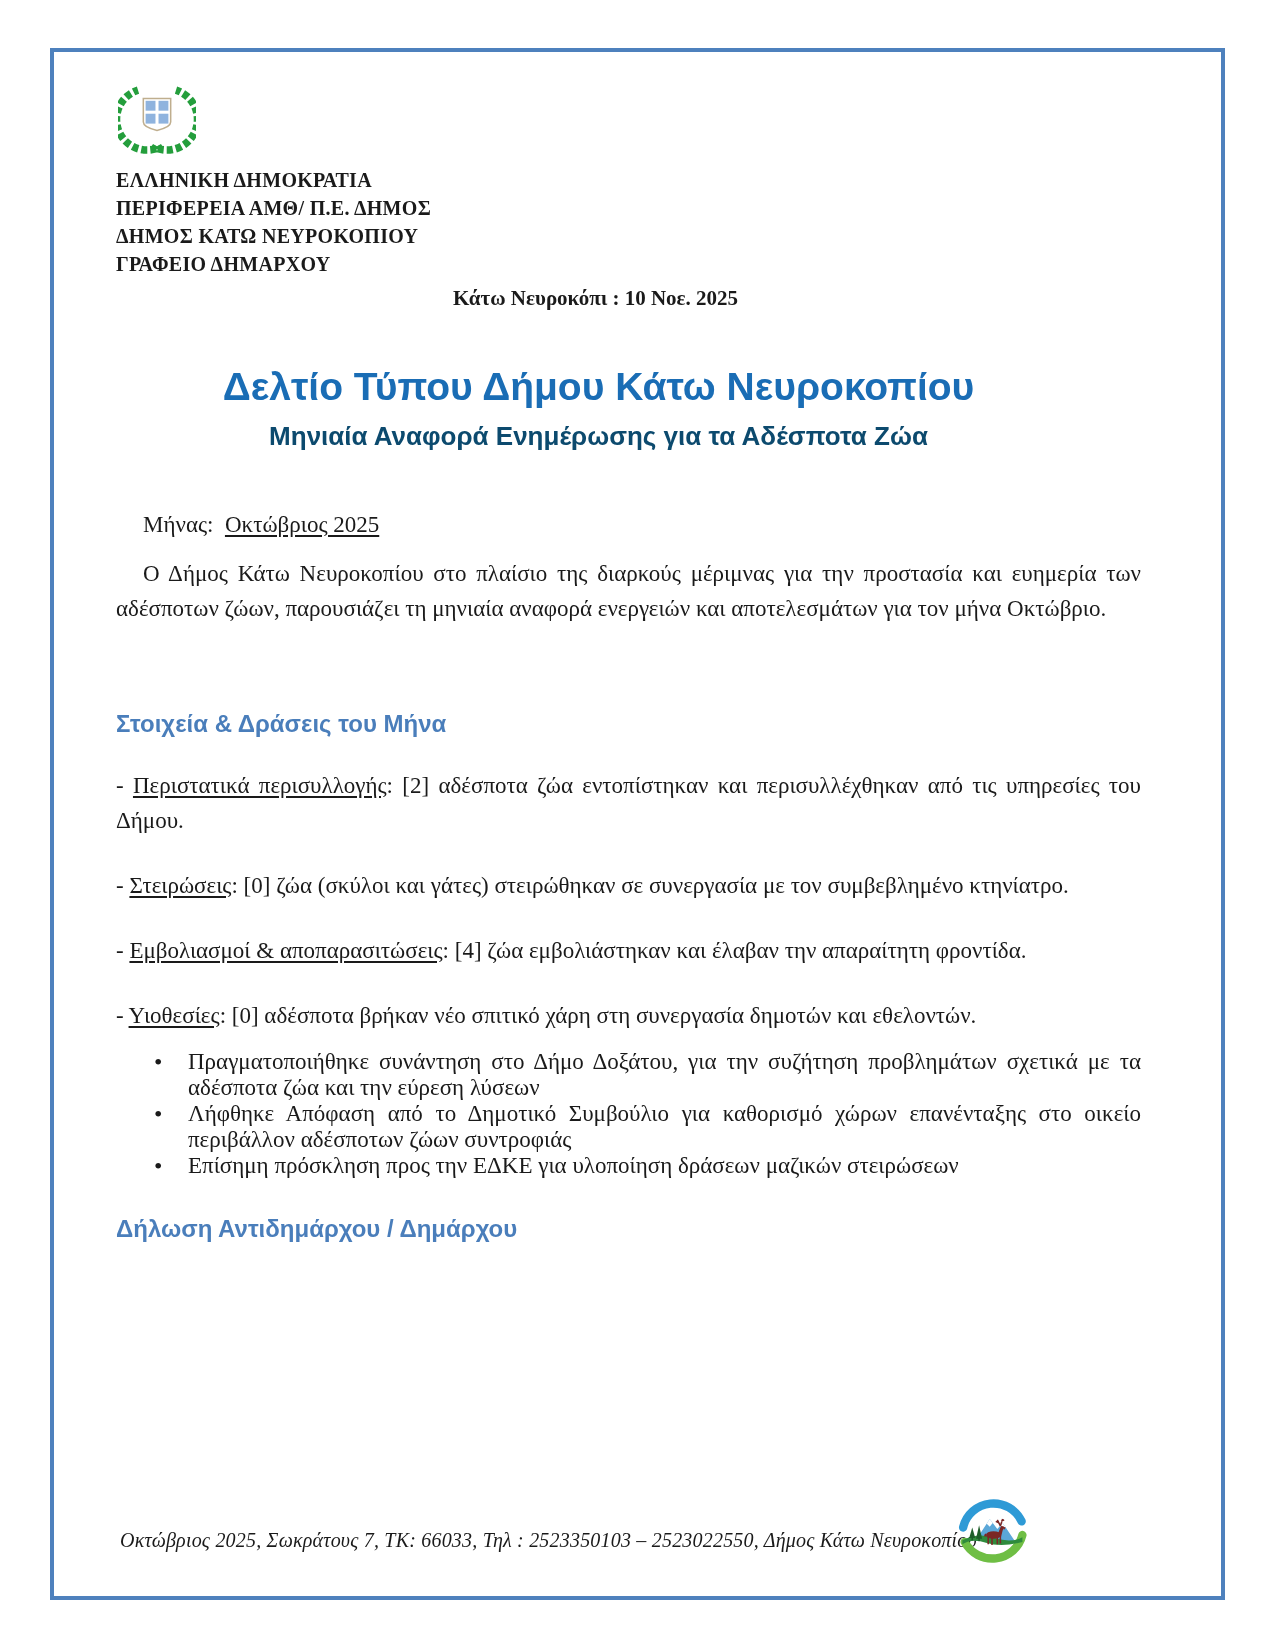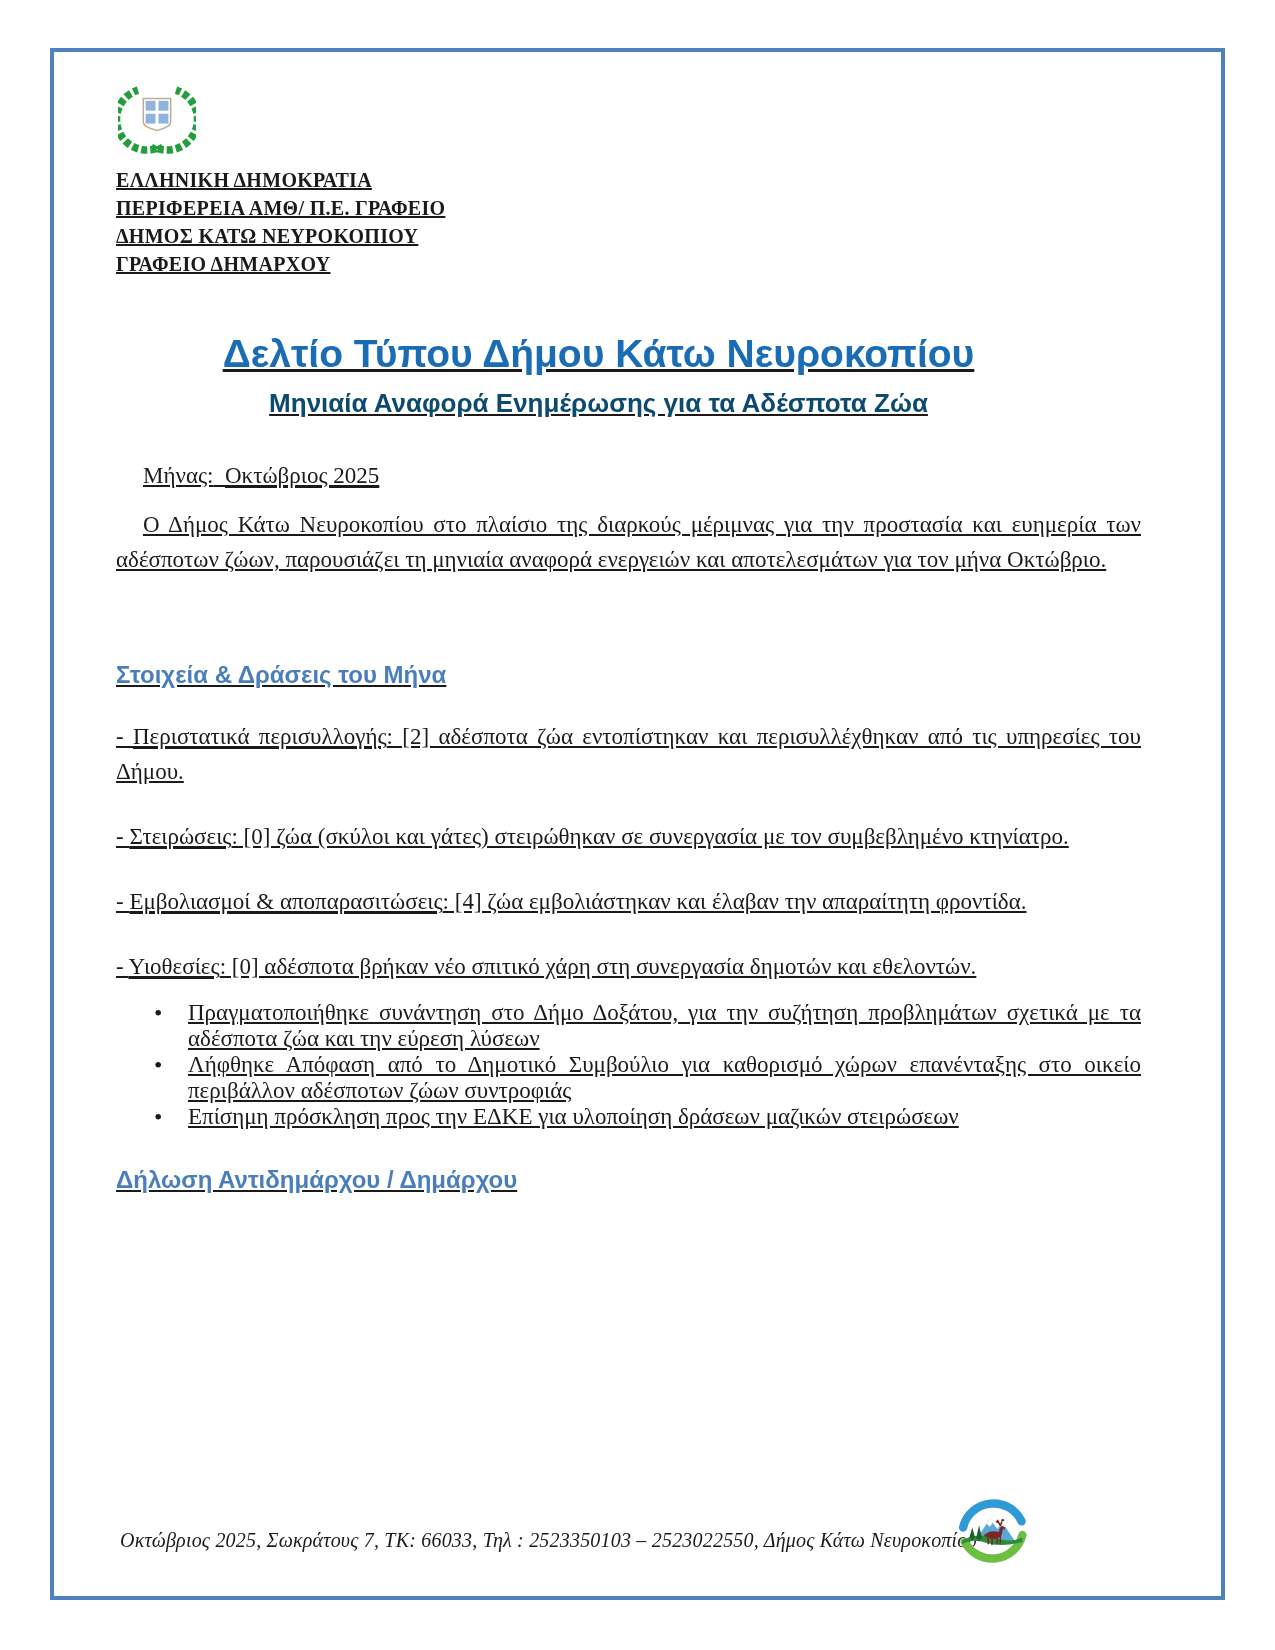--- a/index.html
+++ b/index.html
@@ -16,21 +16,20 @@
   .frame {
     position: absolute;
     left: 50px; top: 48px;
     width: 1175px; height: 1552px;
     border: 4px solid #4E81BD;
   }
   .content {
     position: absolute;
     inset: 0;
     padding: 26px 80px 0 62px;
-    text-decoration: underline;
   }
   .emblem { width: 78px; height: 76px; margin-left: 2px; }
   .gov-header {
     margin-top: 12px;
     font-weight: bold;
     font-size: 20px;
     line-height: 28px;
     letter-spacing: 0.3px;
   }
   .date-line {
@@ -51,21 +50,21 @@
   }
   .subtitle {
     margin-top: 12px;
     text-align: center;
     padding-right: 60px;
     color: #0c4a6e;
     font-family: "Liberation Sans", sans-serif;
     font-weight: bold;
     font-size: 26px;
   }
-  .month { margin-top: 44px; font-size: 23px; text-indent: 27px; }
+  .month { margin-top: 60px; font-size: 23px; text-indent: 27px; }
   .u { text-decoration: underline; text-underline-offset: 3px; }
   .intro {
     margin-top: 18px;
     font-size: 23px;
     line-height: 35px;
     text-align: justify;
     text-indent: 27px;
   }
   .sec {
     margin-top: 84px;
@@ -138,25 +137,26 @@
             <rect x="35" y="30" width="13" height="13"></rect>
             <rect x="52" y="30" width="13" height="13"></rect>
             <rect x="35" y="47" width="13" height="13"></rect>
             <rect x="52" y="47" width="13" height="13"></rect>
           </g>
         </svg>
       </div>
 
       <div class="gov-header">
         <div>ΕΛΛΗΝΙΚΗ ΔΗΜΟΚΡΑΤΙΑ</div>
-        <div>ΠΕΡΙΦΕΡΕΙΑ ΑΜΘ/ Π.Ε. ΓΡΑΦΕΙΟ</div>
+        <div>ΠΕΡΙΦΕΡΕΙΑ ΑΜΘ/ Π.Ε. ΔΗΜΟΣ</div>
         <div>ΔΗΜΟΣ ΚΑΤΩ ΝΕΥΡΟΚΟΠΙΟΥ</div>
         <div>ΓΡΑΦΕΙΟ ΔΗΜΑΡΧΟΥ</div>
       </div>
 
+      <div class="date-line">Κάτω Νευροκόπι : 10 Νοε. 2025</div>
 
       <h1 class="title">Δελτίο Τύπου Δήμου Κάτω Νευροκοπίου</h1>
       <h2 class="subtitle">Μηνιαία Αναφορά Ενημέρωσης για τα Αδέσποτα Ζώα</h2>
 
       <p class="month"><span>Μήνας:</span>&nbsp; <span class="u">Οκτώβριος 2025</span></p>
 
       <p class="intro">Ο Δήμος Κάτω Νευροκοπίου στο πλαίσιο της διαρκούς μέριμνας για την προστασία και ευημερία των αδέσποτων ζώων, παρουσιάζει τη μηνιαία αναφορά ενεργειών και αποτελεσμάτων για τον μήνα Οκτώβριο.</p>
 
       <h3 class="sec">Στοιχεία &amp; Δράσεις του Μήνα</h3>
 

